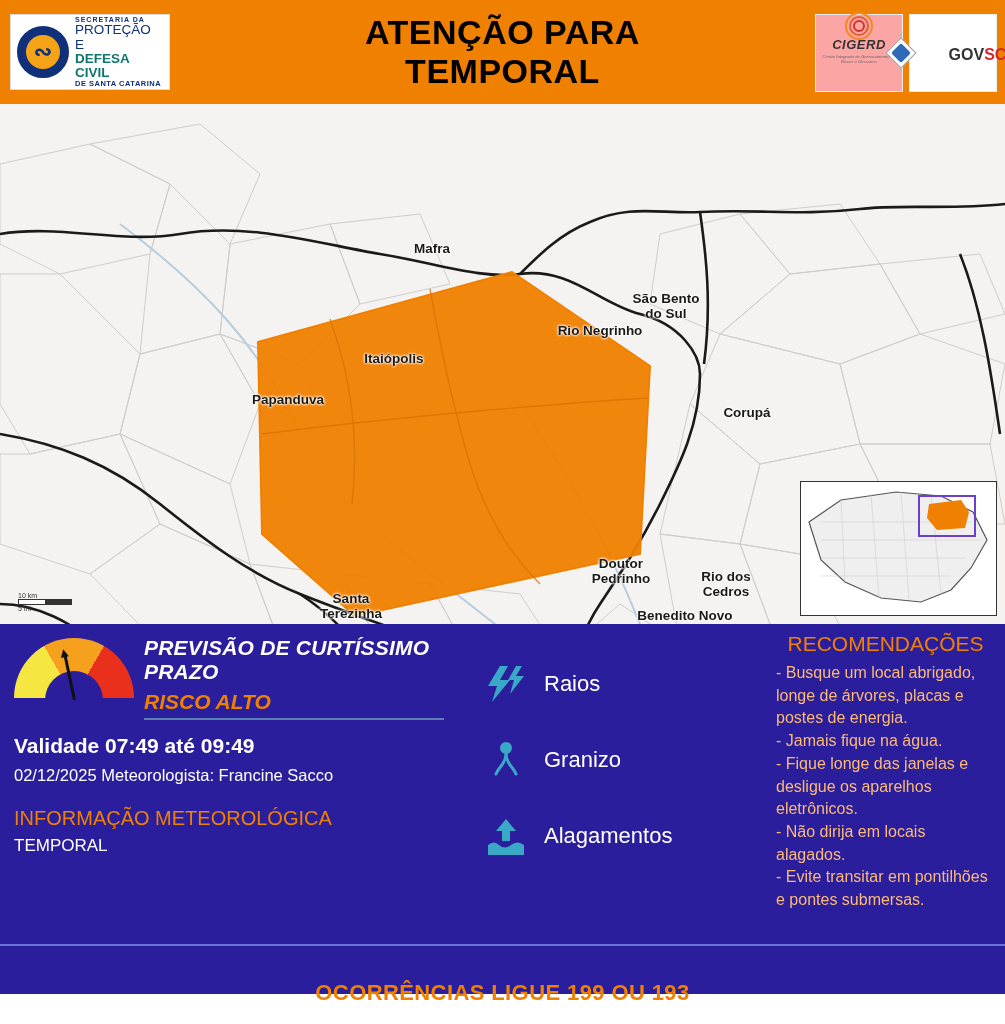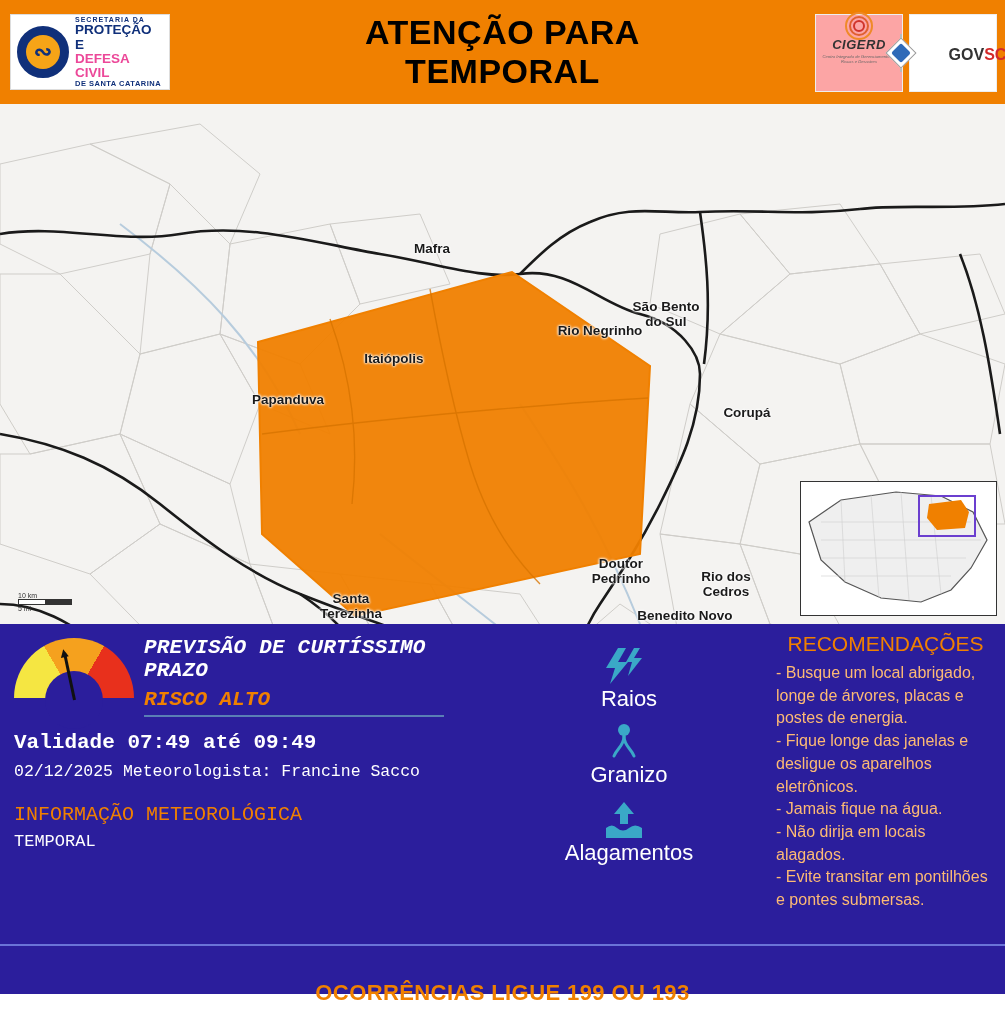--- a/index.html
+++ b/index.html
@@ -55,22 +55,22 @@
     color:#10307a;
     font-size: 22px;
     font-weight: bold;
     line-height: 1;
   }
   .pdc-text {
     margin-left: 6px;
     line-height: 1.05;
   }
   .pdc-text .l1 { font-size: 7px; letter-spacing: 1px; color: #10307a; font-weight: bold;}
-  .pdc-text .l2 { font-size: 13.5px; color: #10307a; font-weight: bold; }
-  .pdc-text .l3 { font-size: 13.5px; color: #ec4899; font-weight: bold; }
+  .pdc-text .l2 { font-size: 13.5px; color: #10307a; font-weight: normal; }
+  .pdc-text .l3 { font-size: 13.5px; color: #0f766e; font-weight: bold; }
   .pdc-text .l4 { font-size: 7.5px; color: #10307a; font-weight: bold; letter-spacing: .5px;}
 
   .header-title {
     position: absolute;
     left: 0; right: 0;
     text-align: center;
     font-size: 34px;
     font-weight: bold;
     color: #000;
     line-height: 1.15;
@@ -187,21 +187,20 @@
     position: relative;
     height: 320px;
     background: #2b1e9c;
     color: #fff;
     display: flex;
   }
   .col-left {
     width: 470px;
     padding: 10px 0 0 14px;
     box-sizing: border-box;
-    font-family: Liberation Mono, monospace;
   }
   .gauge-row {
     display: flex;
     align-items: flex-start;
   }
   .gauge {
     width: 120px;
     height: 62px;
     position: relative;
     flex: 0 0 auto;
@@ -290,21 +289,20 @@
   .col-mid {
     width: 300px;
     padding-top: 22px;
     box-sizing: border-box;
   }
   .haz {
     display: flex;
     align-items: center;
     height: 76px;
     margin-left: 8px;
-    flex-direction: column;
   }
   .haz .ic {
     width: 56px;
     display: flex;
     justify-content: center;
     align-items: center;
     flex: 0 0 auto;
   }
   .haz .lb {
     font-size: 22px;
@@ -443,21 +441,21 @@
     <polygon points="258,238 512,168 650,262 640,450 355,512 262,430" fill="#F08000" fill-opacity="0.95" stroke="#F08000" stroke-width="2"></polygon>
 
     <g stroke="#d87400" stroke-width="1.4" fill="none" opacity="0.8">
       <path d="M430,185 C440,240 452,300 470,360 C486,412 510,450 540,480"></path>
       <path d="M262,330 C340,320 420,312 500,305 C560,300 610,296 648,294"></path>
       <path d="M330,215 C350,270 360,330 352,400"></path>
     </g>
   </svg>
 
   <div class="map-label" style="left:432px;top:145px;transform:translate(-50%,-50%);">Mafra</div>
-  <div class="map-label" style="left:666px;top:203px;transform:translate(-50%,-50%);margin-top:8px;">São Bento
+  <div class="map-label" style="left:666px;top:203px;transform:translate(-50%,-50%);">São Bento
 do Sul</div>
   <div class="map-label" style="left:600px;top:227px;transform:translate(-50%,-50%);">Rio Negrinho</div>
   <div class="map-label" style="left:394px;top:255px;transform:translate(-50%,-50%);">Itaiópolis</div>
   <div class="map-label" style="left:288px;top:296px;transform:translate(-50%,-50%);">Papanduva</div>
   <div class="map-label" style="left:747px;top:309px;transform:translate(-50%,-50%);">Corupá</div>
   <div class="map-label" style="left:621px;top:468px;transform:translate(-50%,-50%);">Doutor
 Pedrinho</div>
   <div class="map-label" style="left:726px;top:481px;transform:translate(-50%,-50%);">Rio dos
 Cedros</div>
   <div class="map-label" style="left:351px;top:503px;transform:translate(-50%,-50%);">Santa
@@ -535,22 +533,22 @@
         </svg>
       </div>
       <div class="lb">Alagamentos</div>
     </div>
   </div>
 
   <div class="col-right">
     <div class="rec-title">RECOMENDAÇÕES</div>
     <div class="rec-list">
       <div>- Busque um local abrigado, longe de árvores, placas e postes de energia.</div>
+      <div>- Jamais fique na água.</div>
       <div>- Fique longe das janelas e desligue os aparelhos eletrônicos.</div>
-      <div>- Jamais fique na água.</div>
       <div>- Não dirija em locais alagados.</div>
       <div>- Evite transitar em pontilhões e pontes submersas.</div>
     </div>
   </div>
 </div>
 
 <div class="footer">
   <span>OCORRÊNCIAS LIGUE 199 OU 193</span>
 </div>
 

